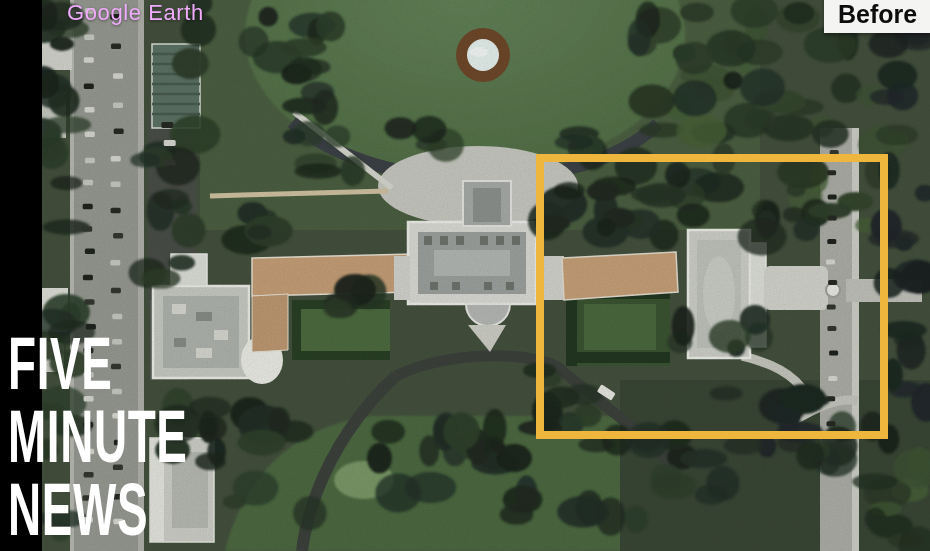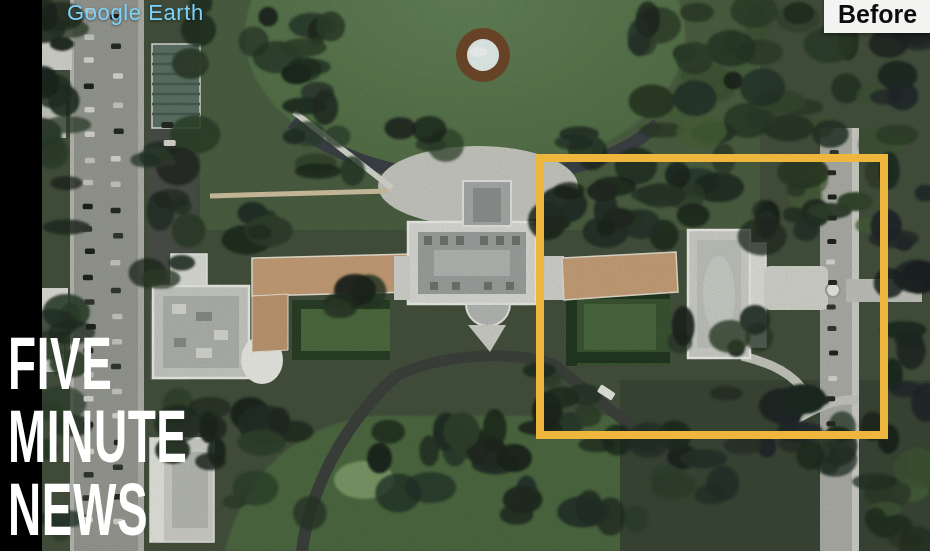--- a/index.html
+++ b/index.html
@@ -1,19 +1,19 @@
 <!DOCTYPE html>
 <html><head>
 <meta charset="utf-8">
 <style>
   html,body{margin:0;padding:0;background:#000;}
   #frame{position:relative;width:930px;height:551px;overflow:hidden;background:#45523e;
          font-family:"Liberation Sans",sans-serif;}
   #map{position:absolute;left:0;top:0;width:930px;height:551px;display:block;}
-  .watermark{position:absolute;left:67px;top:0px;color:#7dd3fc;font-size:22px;font-weight:500;
+  .watermark{position:absolute;left:67px;top:0px;color:#f0abfc;font-size:22px;font-weight:500;
              letter-spacing:.6px;text-shadow:0 1px 3px rgba(0,0,0,.5);user-select:none;}
   .badge{position:absolute;left:824px;top:-8px;background:#f4f4f2;color:#0d0d0d;
          font-size:25px;font-weight:bold;padding:10px 14px 6px 14px;line-height:1;
          box-shadow:0 2px 4px rgba(0,0,0,.4);}
   .brand{position:absolute;left:8px;top:327px;color:#fff;font-size:74px;font-weight:800;
          line-height:73px;transform:scaleX(.62);transform-origin:top left;
          letter-spacing:1px;text-shadow:0 0 1px rgba(0,0,0,.15);white-space:nowrap;}
   .brand span{display:block;}
 </style>
 </head>

